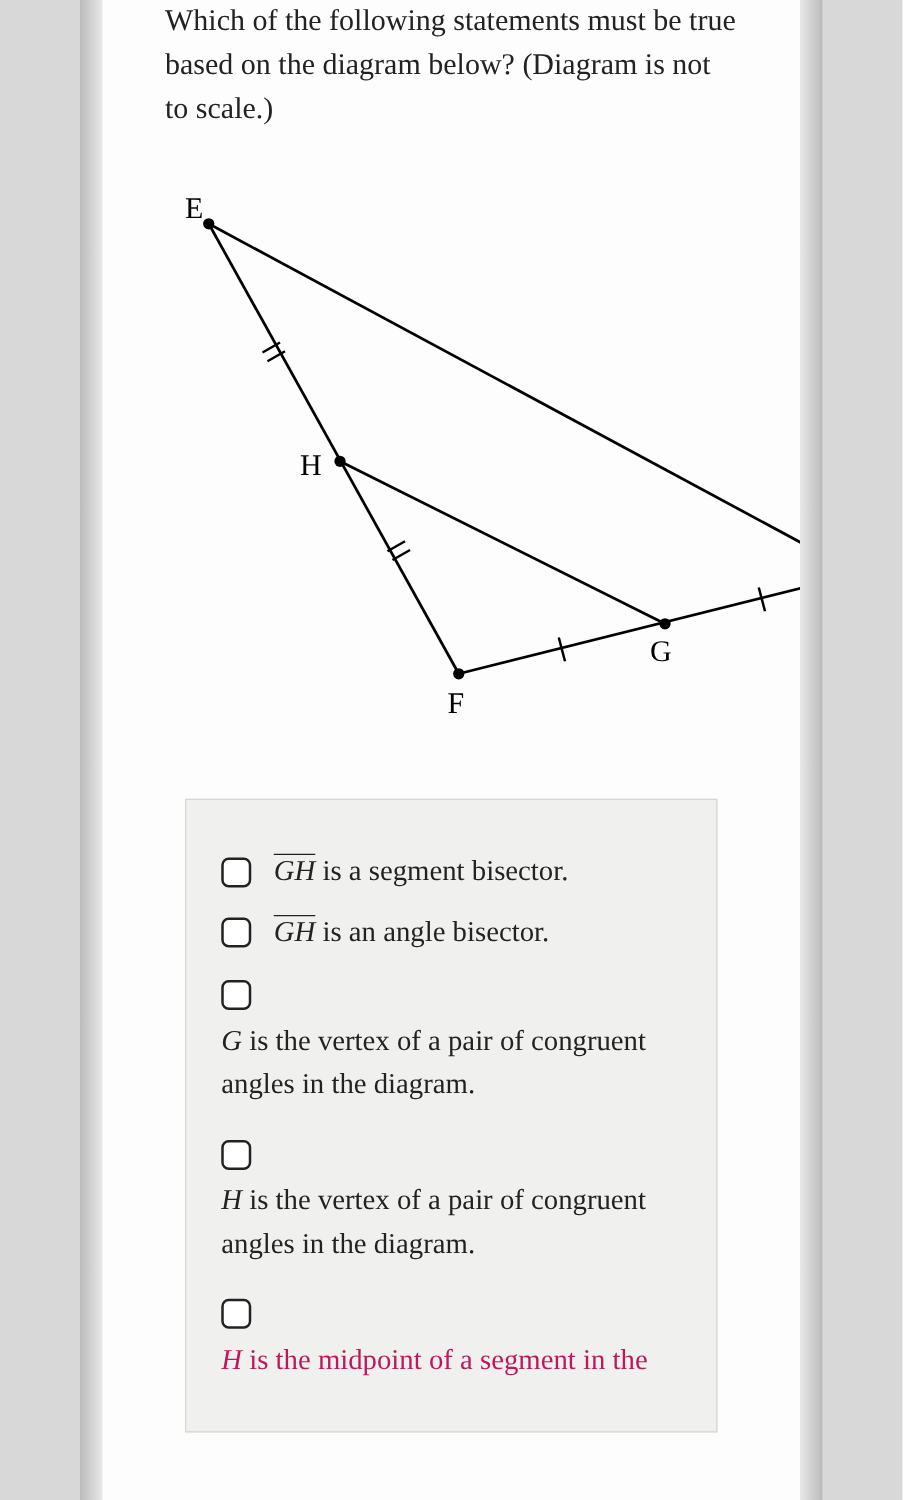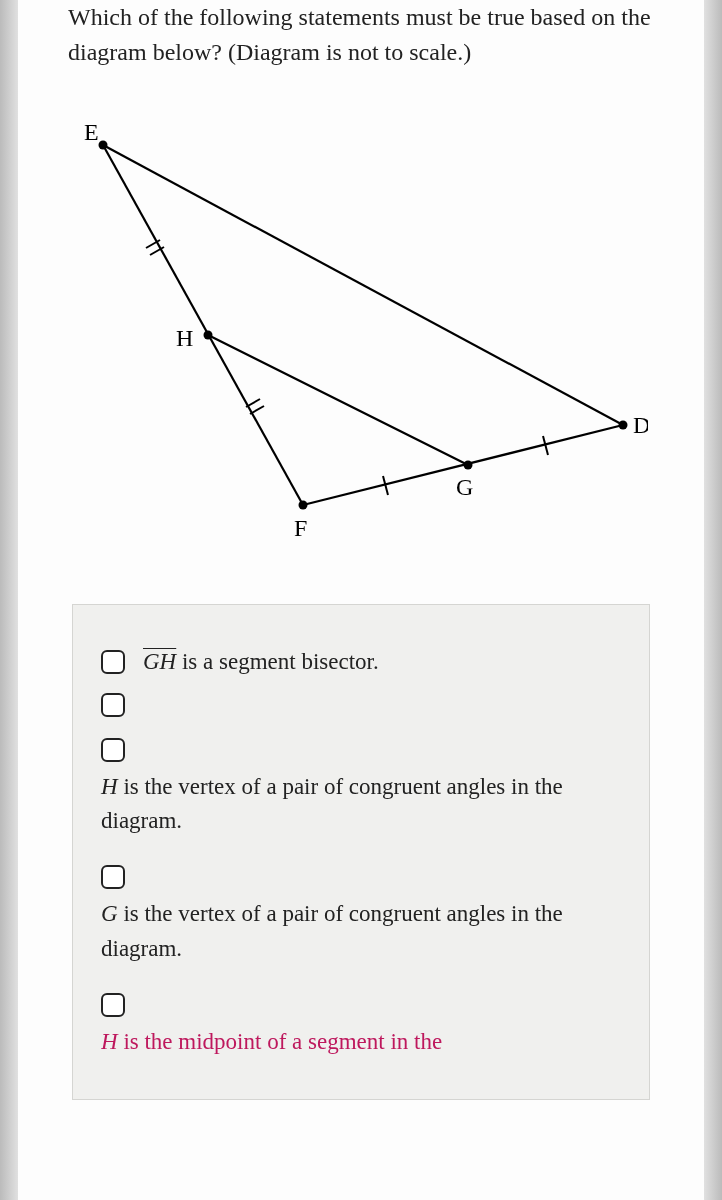--- a/index.html
+++ b/index.html
@@ -5,21 +5,21 @@
   * { box-sizing: border-box; }
   body {
     margin: 0;
     padding: 0;
     background: #d8d8d8;
     font-family: Georgia, 'Times New Roman', serif;
     display: flex;
     justify-content: center;
   }
   .page-shadow {
-    width: 722px;
+    width: 594px;
     padding: 0 18px;
     background: linear-gradient(to right, #bbb 0%, #e8e8e8 3%, #fdfdfd 6%, #fdfdfd 94%, #e8e8e8 97%, #bbb 100%);
   }
   .page {
     width: 100%;
     min-height: 1200px;
     background: #fdfdfd;
     padding: 0 50px 0 50px;
     overflow: hidden;
   }
@@ -31,21 +31,21 @@
     padding-top: 0;
   }
   .diagram-area {
     width: 100%;
     margin-bottom: 40px;
   }
   .answers-box {
     background: #f0f0ee;
     border: 1px solid #d5d5d2;
     padding: 40px 28px 20px 28px;
-    margin: 0 4px;
+    margin: 0 16px;
   }
   .option {
     display: block;
     margin-bottom: 14px;
     font-size: 23px;
     color: #222;
     line-height: 1.5;
   }
   .option-inline {
     display: flex;
@@ -143,33 +143,36 @@
 
     <div class="option option-inline">
       <span class="checkbox"></span>
       <span class="opt-text">
         <span class="overline"><span class="mathvar">GH</span></span><span> is a segment bisector.</span>
       </span>
     </div>
 
     <div class="option option-inline">
       <span class="checkbox"></span>
+      <span class="opt-text">
+        <span class="overline"><span class="mathvar">GH</span></span><span> is an angle bisector.</span>
+      </span>
+    </div>
+
+    <div class="option option-block">
+      <div class="cb-row"><span class="checkbox"></span></div>
+      <div class="blocktext">
+        <span class="mathvar">G</span><span> is the vertex of a pair of congruent angles in the diagram.</span>
+      </div>
     </div>
 
     <div class="option option-block">
       <div class="cb-row"><span class="checkbox"></span></div>
       <div class="blocktext">
         <span class="mathvar">H</span><span> is the vertex of a pair of congruent angles in the diagram.</span>
-      </div>
-    </div>
-
-    <div class="option option-block">
-      <div class="cb-row"><span class="checkbox"></span></div>
-      <div class="blocktext">
-        <span class="mathvar">G</span><span> is the vertex of a pair of congruent angles in the diagram.</span>
       </div>
     </div>
 
 
     <div class="option option-block">
       <div class="cb-row"><span class="checkbox"></span></div>
       <div class="cutoff">
         <span class="mathvar">H</span> is the midpoint of a segment in the
       </div>
     </div>

